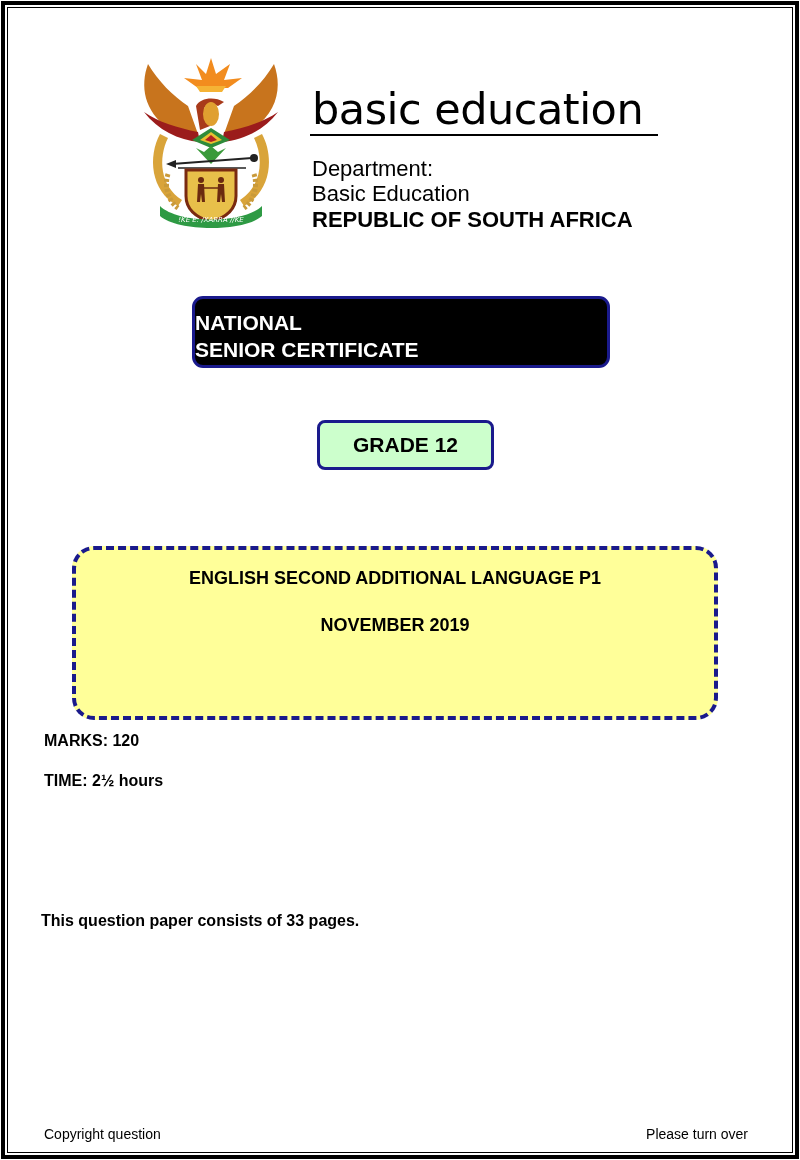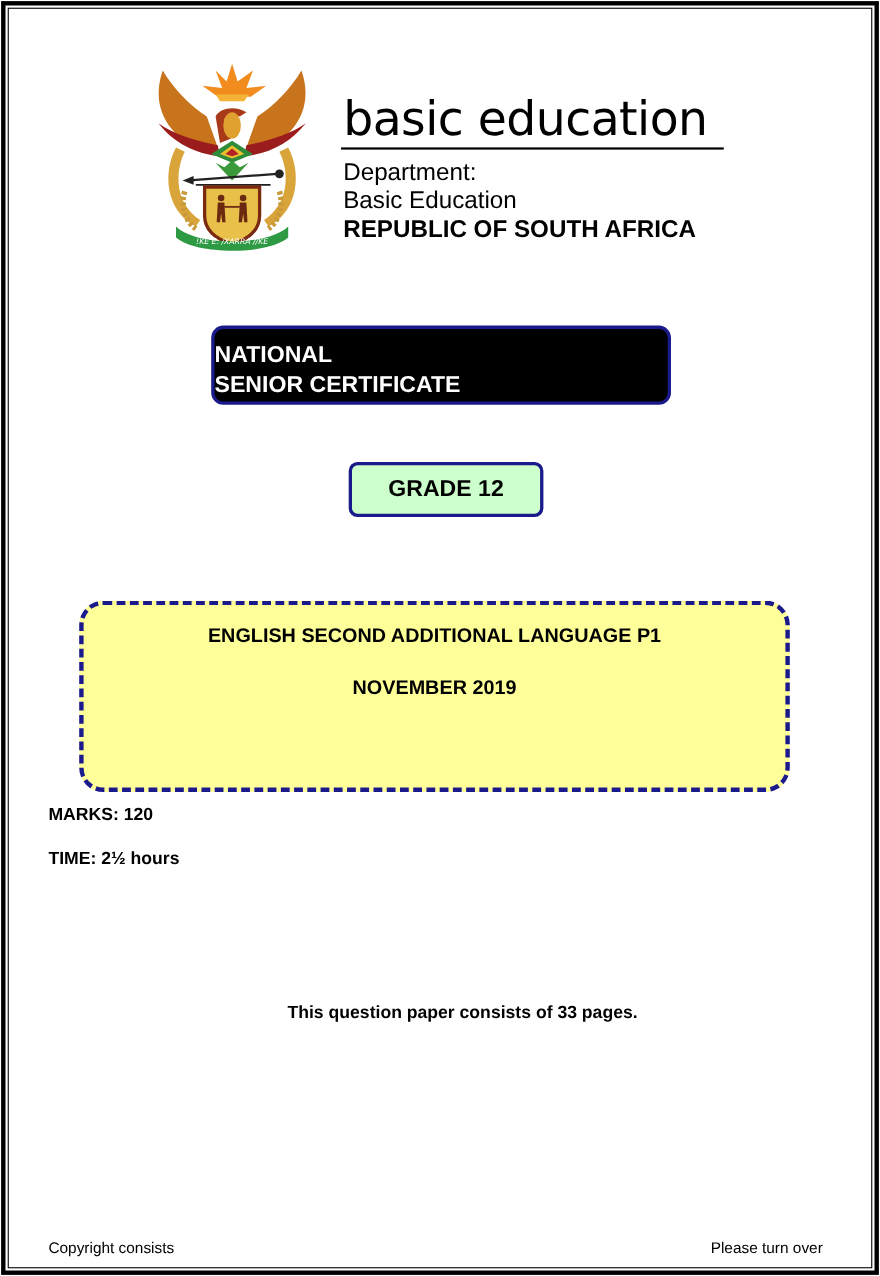--- a/index.html
+++ b/index.html
@@ -10,41 +10,41 @@
                   box-sizing: border-box; border: 4px solid #000; }
     .page-inner { position: absolute; left: 7px; top: 7px; width: 786px; height: 1146px;
                   box-sizing: border-box; border: 1px solid #000; }
 
     .crest { position: absolute; left: 138px; top: 56px; width: 146px; height: 176px; }
 
     .brand { position: absolute; left: 310px; top: 84px; width: 350px; }
     .brand-title { font-family: "DejaVu Sans", sans-serif; font-size: 43px; line-height: 50px;
                    letter-spacing: -0.5px; font-weight: normal; padding-left: 2px; }
     .brand-rule { height: 2px; background: #000; margin-top: 0px; width: 348px; }
-    .brand-dept { font-size: 22px; line-height: 25px; margin-top: 8px; padding-left: 2px; }
+    .brand-dept { font-size: 22px; line-height: 25px; margin-top: 20px; padding-left: 2px; }
     .brand-country { font-size: 22px; line-height: 27px; font-weight: bold; padding-left: 2px; }
 
     .nsc-box { position: absolute; left: 192px; top: 296px; width: 418px; height: 72px;
                box-sizing: border-box; background: #000; border: 3px solid #1a1a8c;
                border-radius: 11px; color: #fff; font-weight: bold;
                font-size: 21px; line-height: 27px; padding-top: 10px; }
 
     .grade-box { position: absolute; left: 317px; top: 420px; width: 177px; height: 50px;
                  box-sizing: border-box; background: #ccffcc; border: 3px solid #1a1a8c;
                  border-radius: 8px; text-align: center; font-weight: bold; font-size: 21px;
                  line-height: 44px; }
 
     .subject-box { position: absolute; left: 72px; top: 546px; width: 646px; height: 174px;
                    box-sizing: border-box; background: #ffff99; border: 4px dashed #1a1a8c;
                    border-radius: 22px; text-align: center; font-weight: bold; font-size: 18px; }
     .subject-line { position: absolute; left: 0; right: 0; }
 
     .meta { position: absolute; left: 44px; font-weight: bold; font-size: 16px; }
 
-    .pages-note { position: absolute; left: 0; right: 0; top: 912px; text-align: center;
+    .pages-note { position: absolute; left: 0; right: 0; top: 912px; text-align: left;
                   font-weight: bold; font-size: 16px; margin-left: 41px; }
 
     .footer-left { position: absolute; left: 44px; top: 1126px; font-size: 14px; }
     .footer-right { position: absolute; right: 52px; top: 1126px; font-size: 14px; }
   </style>
 </head>
 <body>
 
 <div class="page-outer"></div>
 <div class="page-inner"></div>
@@ -109,14 +109,14 @@
 <div class="subject-box">
   <div class="subject-line" style="top:18px">ENGLISH SECOND ADDITIONAL LANGUAGE P1</div>
   <div class="subject-line" style="top:65px">NOVEMBER 2019</div>
 </div>
 
 <div class="meta" style="top:732px">MARKS: 120</div>
 <div class="meta" style="top:772px">TIME: 2½ hours</div>
 
 <div class="pages-note">This question paper consists of 33 pages.</div>
 
-<div class="footer-left">Copyright consists</div>
+<div class="footer-left">Copyright question</div>
 <div class="footer-right">Please turn over</div>
 
 </body></html>

